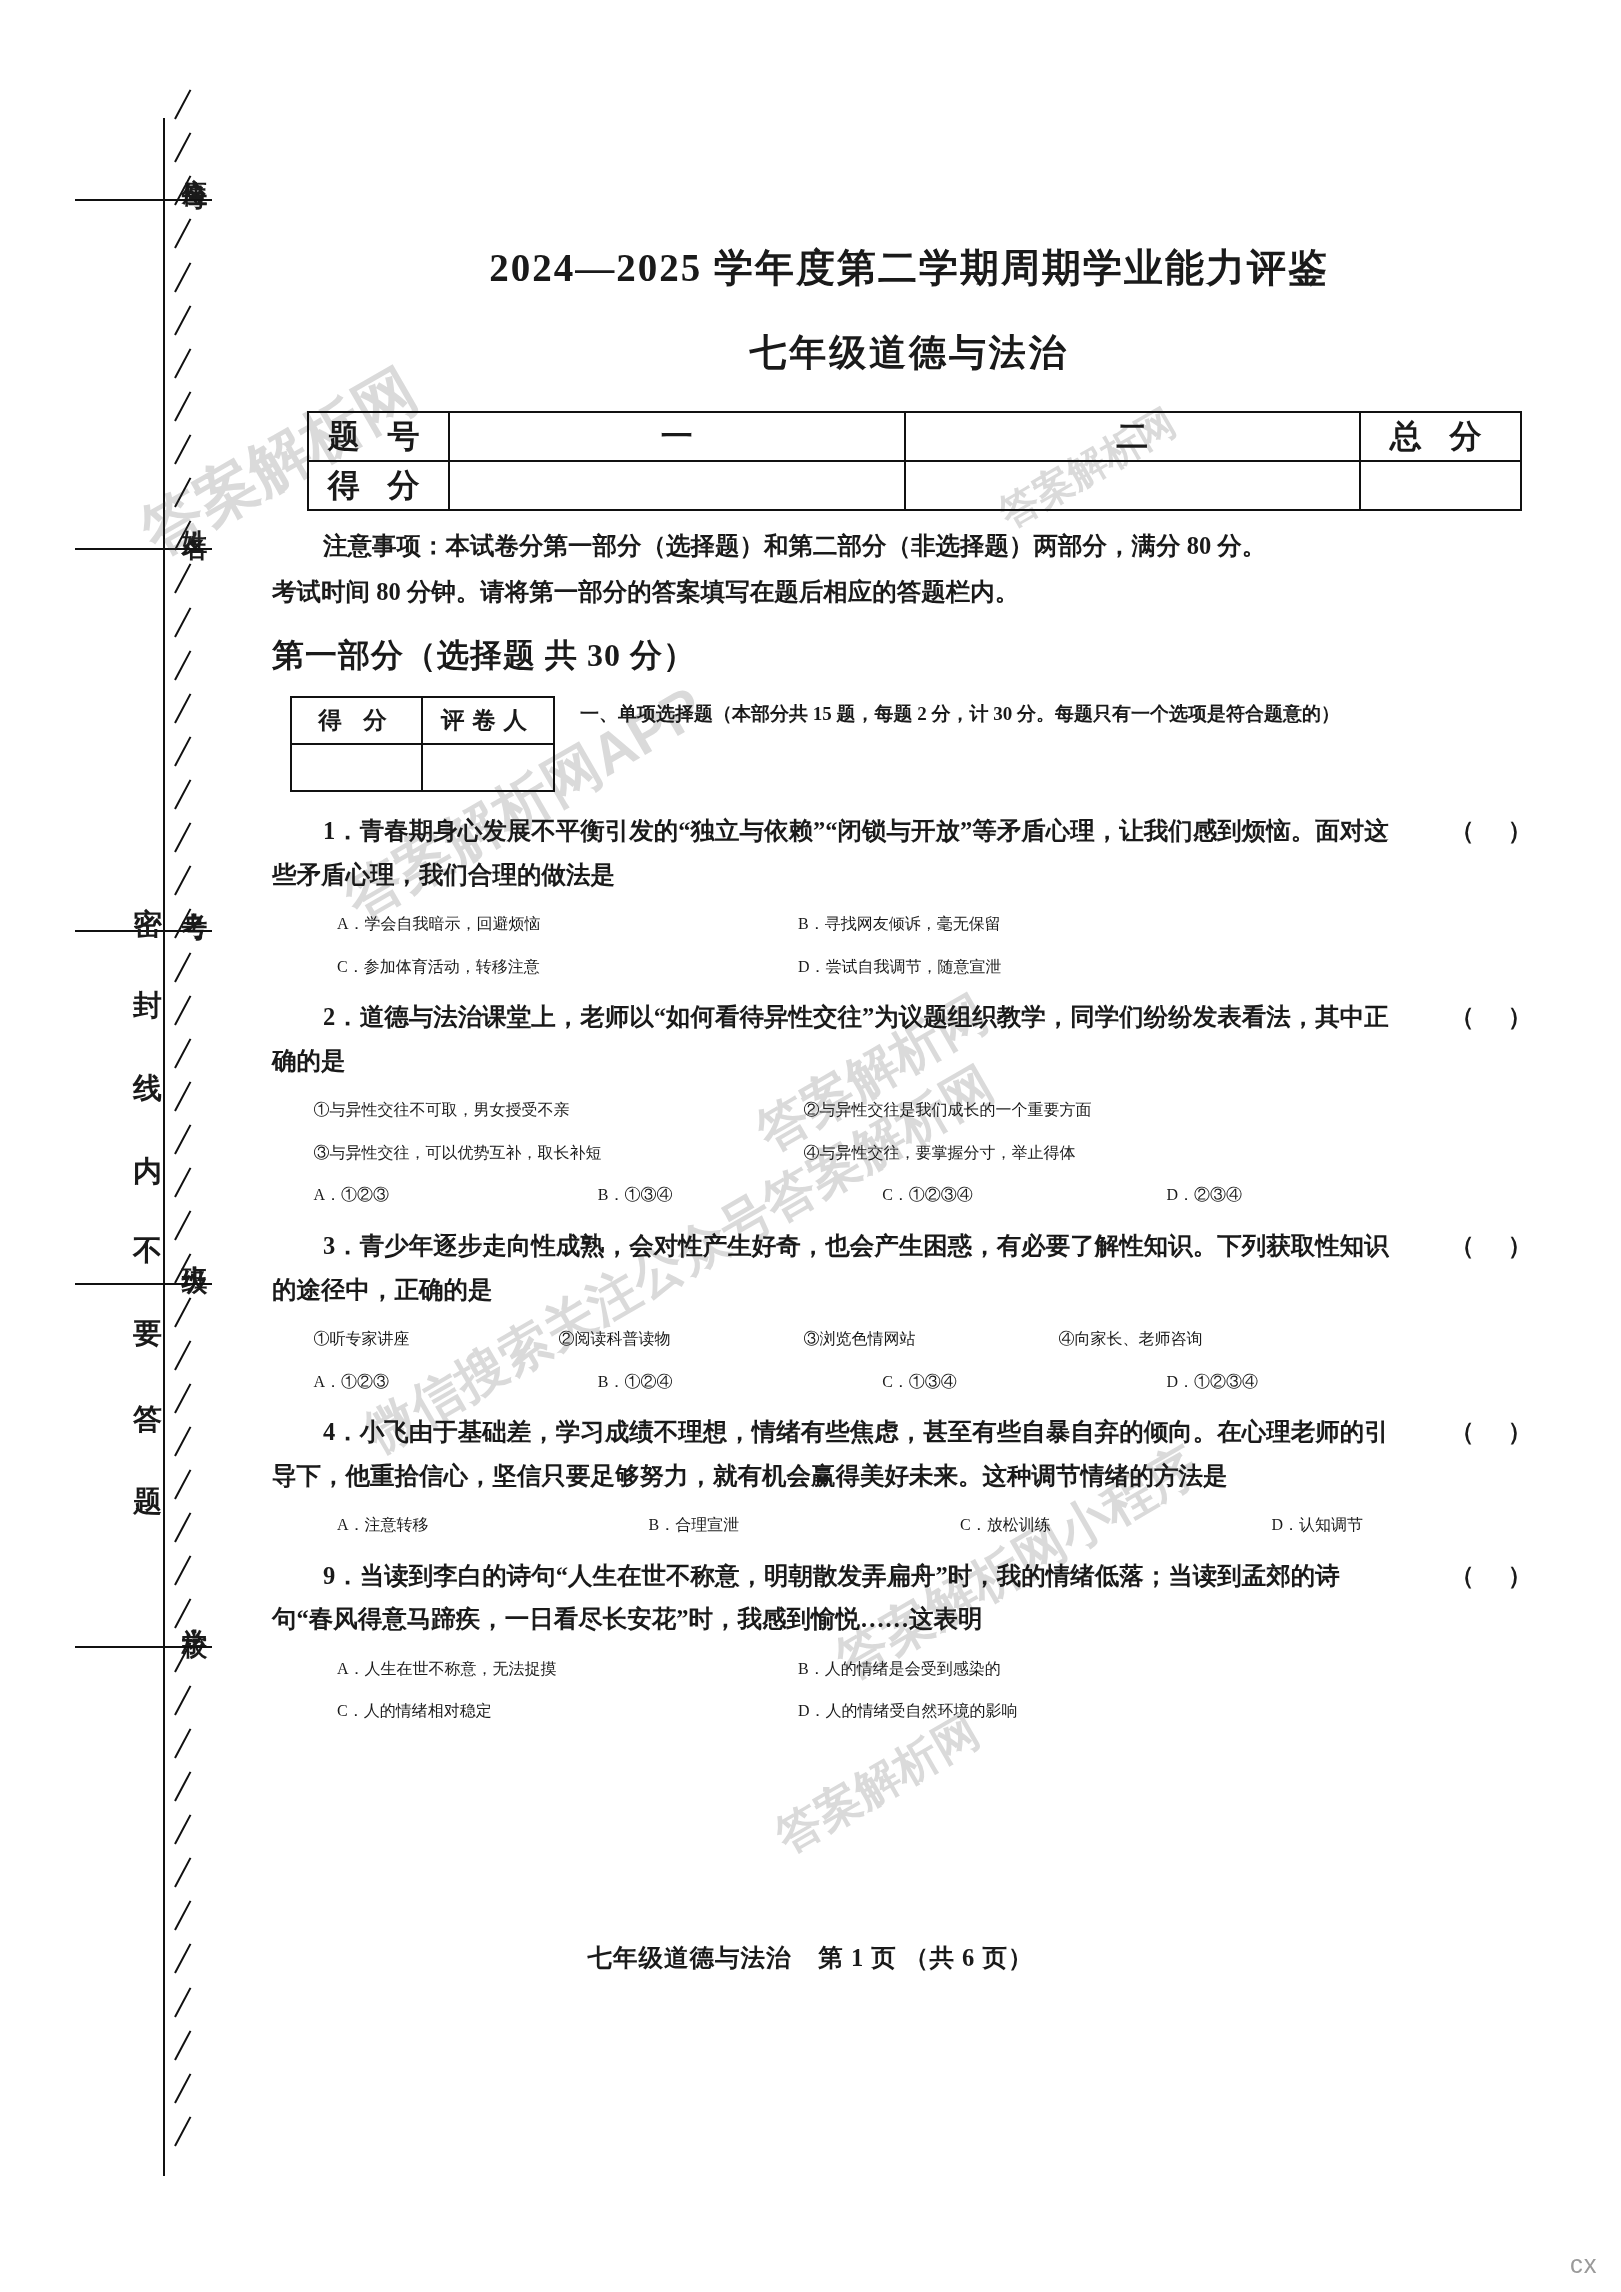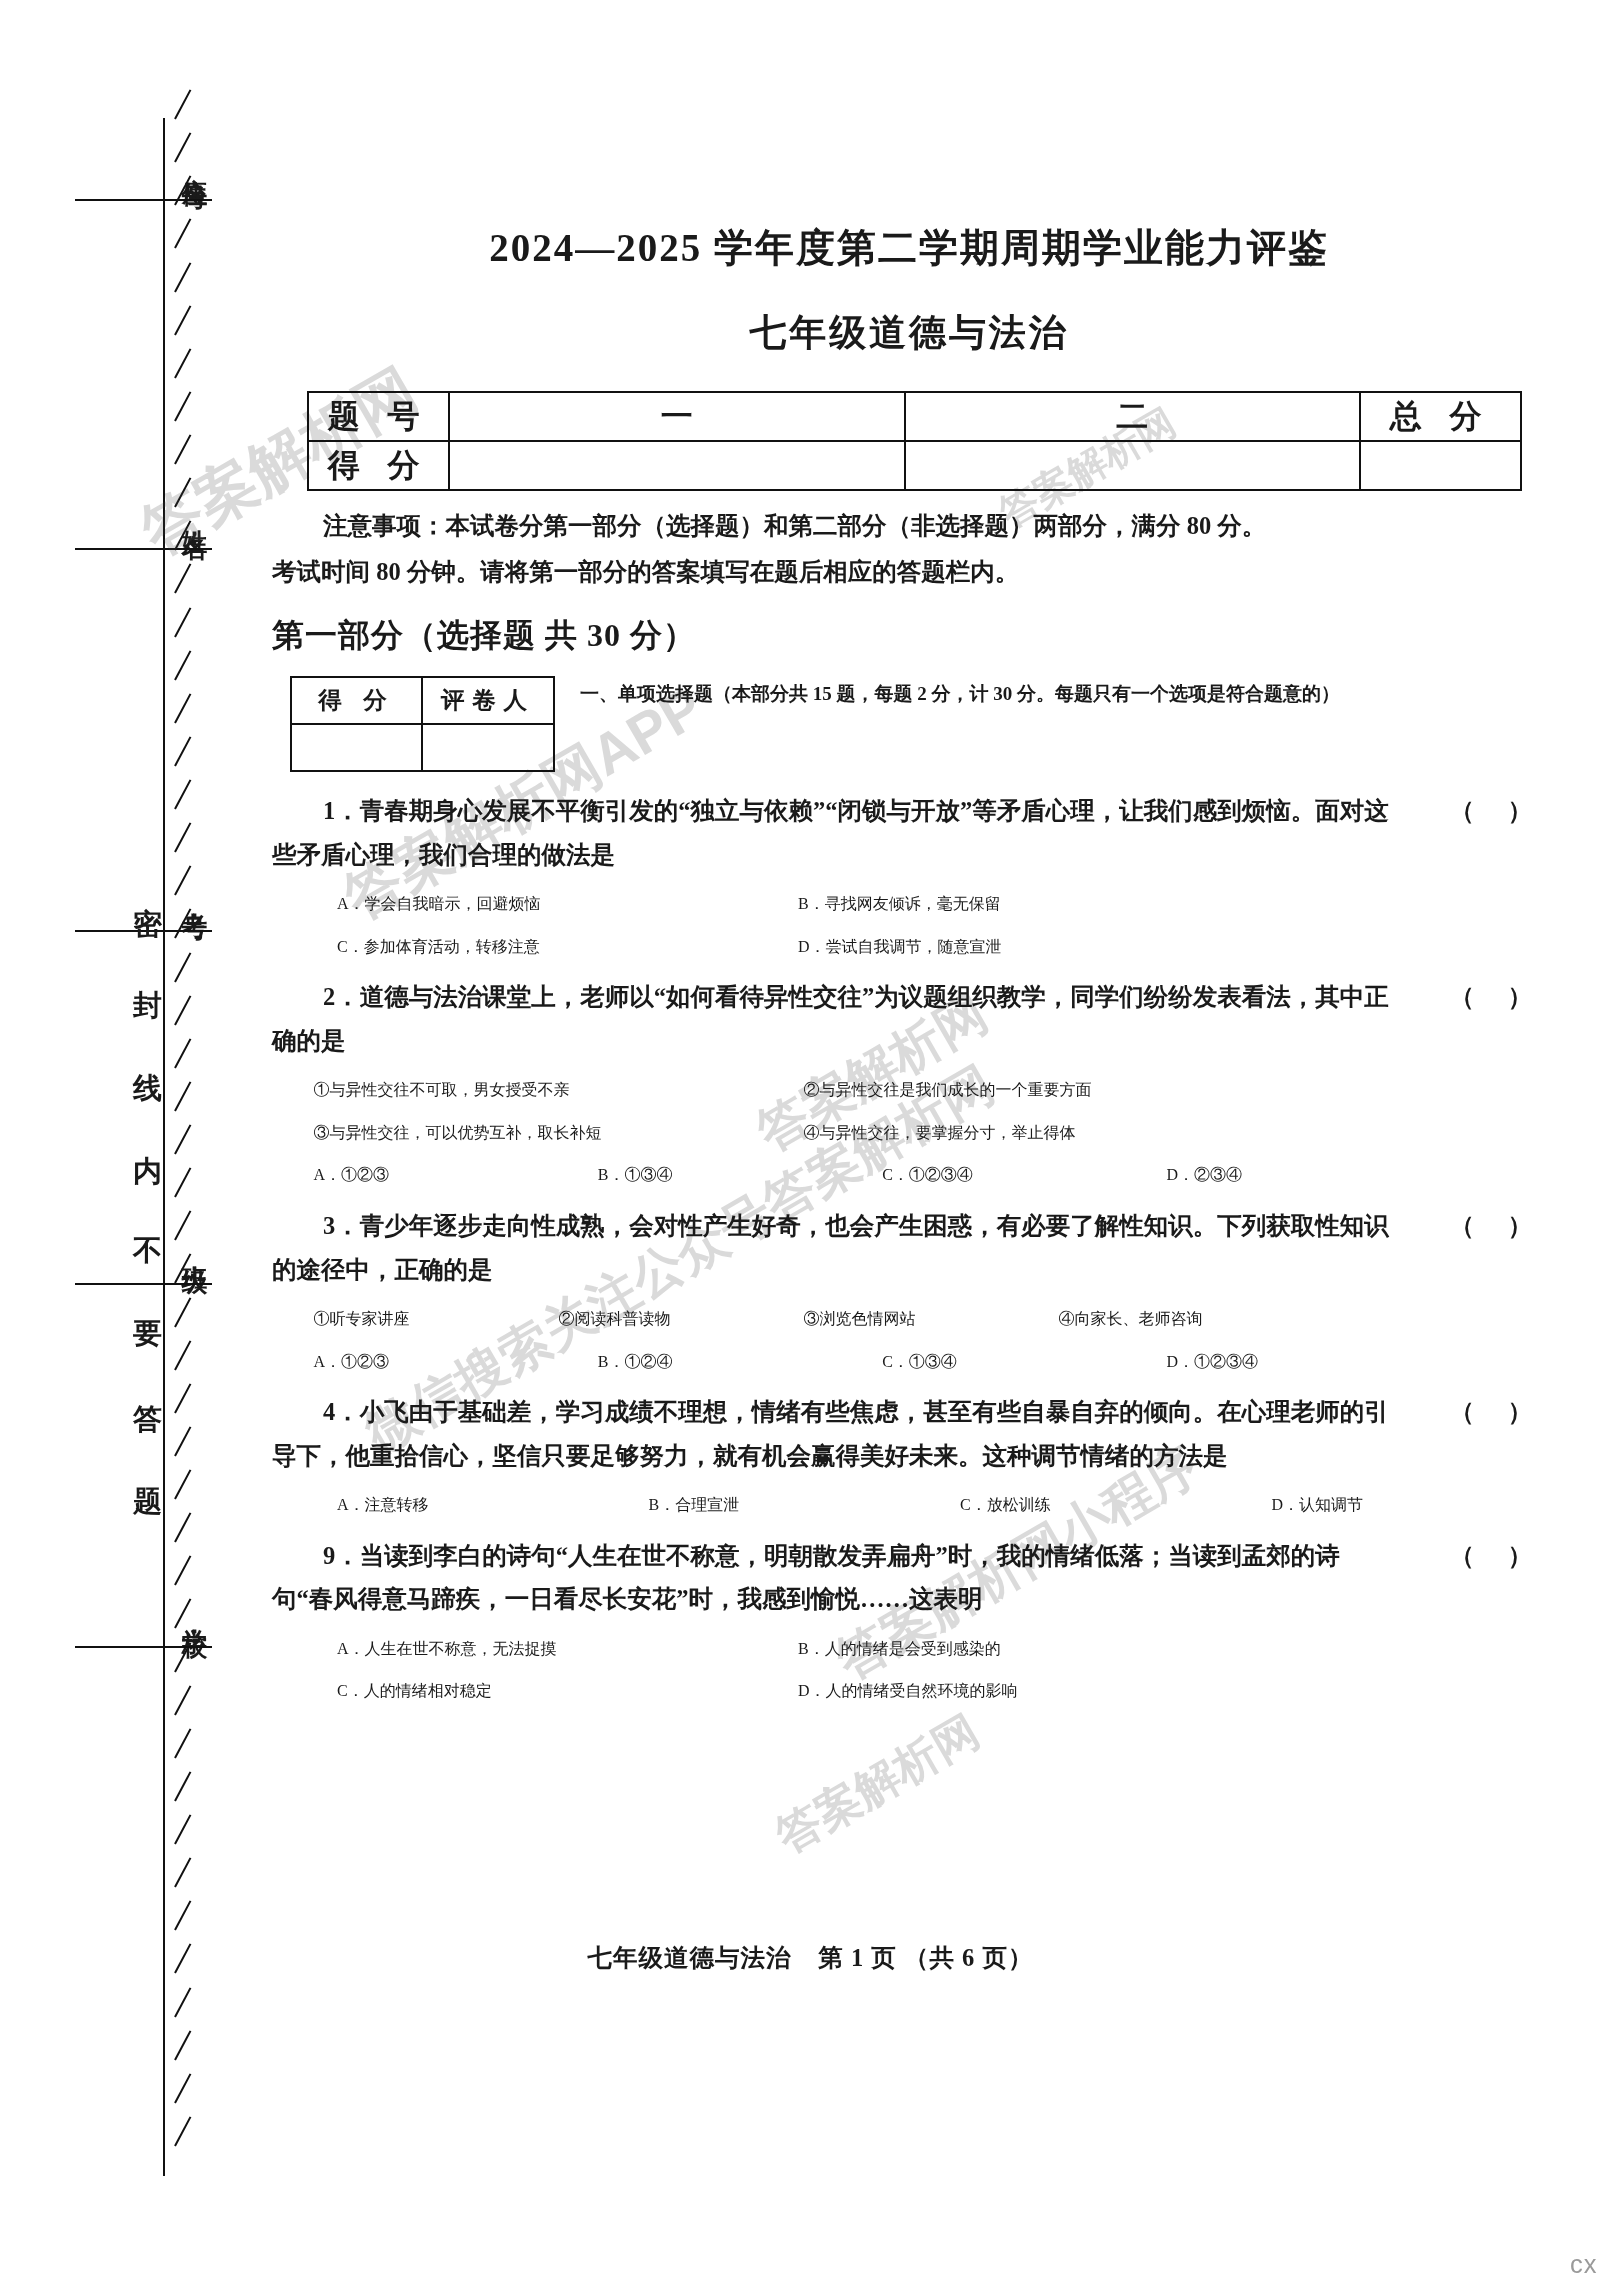--- a/index.html
+++ b/index.html
@@ -69,21 +69,21 @@
     text-orientation:upright;
     font-size:29px;
     font-weight:700;
     letter-spacing:25.5px;
     white-space:nowrap;
   }
 
   
   .content {
     position:absolute;
-    left:272px; top:221px;
+    left:272px; top:241px;
     width:1274px;
   }
   .doc-title {
     text-align:center;
     font-size:39px;
     font-weight:700;
     letter-spacing:2px;
     margin:0 0 33px 0;
     white-space:nowrap;
   }

